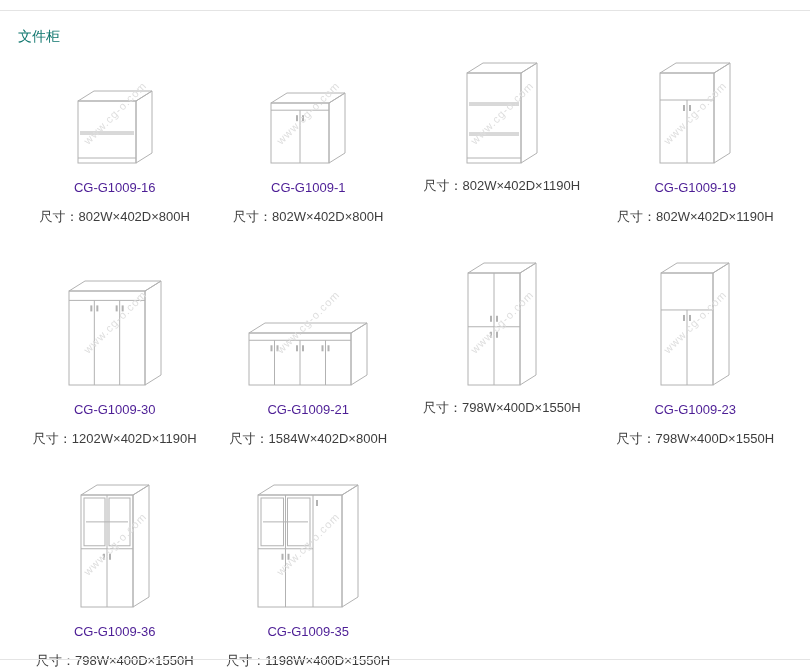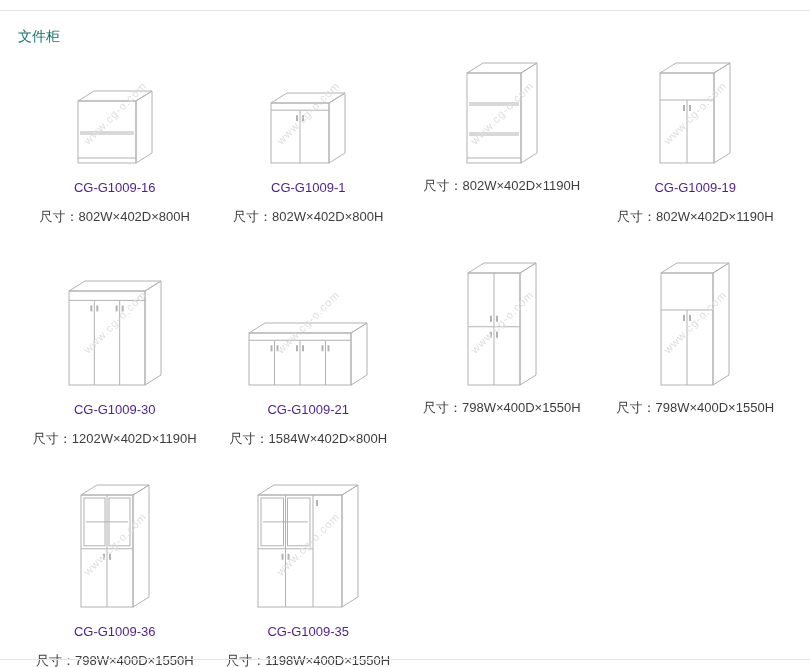--- a/index.html
+++ b/index.html
@@ -218,20 +218,21 @@
               <line x1="1" y1="47.96" x2="53" y2="47.96"></line>
               <line x1="27" y1="47.96" x2="27" y2="123"></line>
             </g>
             <g fill="#b2b2b2" stroke="none">
               <rect x="23" y="52.96" width="2" height="6"></rect>
               <rect x="29" y="52.96" width="2" height="6"></rect>
             </g>
           </svg>
         <span class="wm">www.cg-o.com</span>
       </div>
+      <div class="model">CG-G1009-23</div>
       <div class="size">尺寸：798W×400D×1550H</div>
     </div>
 
     <div class="cell">
       <div class="fig">
           <svg width="70" height="124" viewBox="0 0 70 124">
             <g fill="none" stroke="#b2b2b2" stroke-width="1">
               <polygon points="1,11 17,1 69,1 53,11"></polygon>
               <polygon points="53,11 69,1 69,113 53,123"></polygon>
               <rect x="1" y="11" width="52" height="112"></rect>

